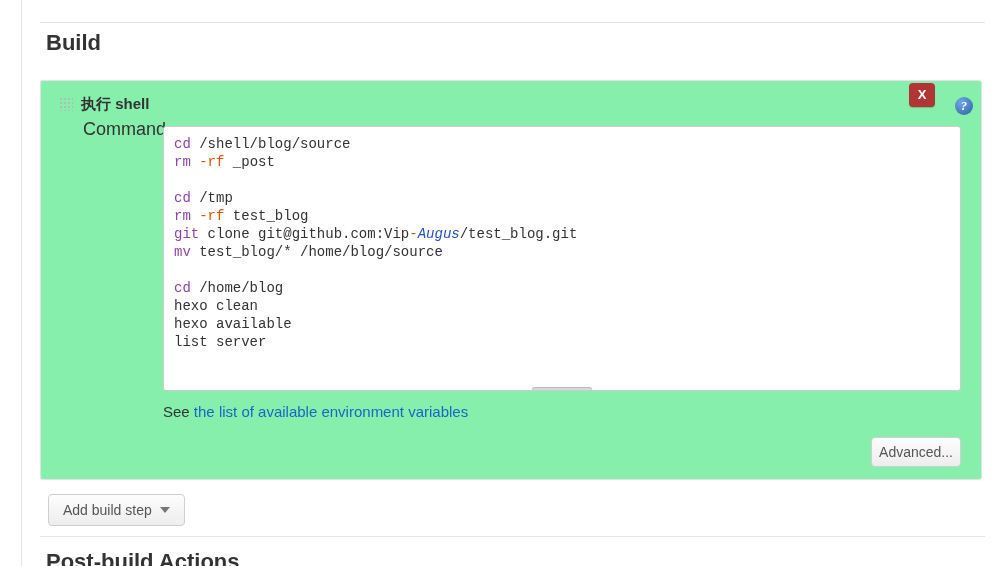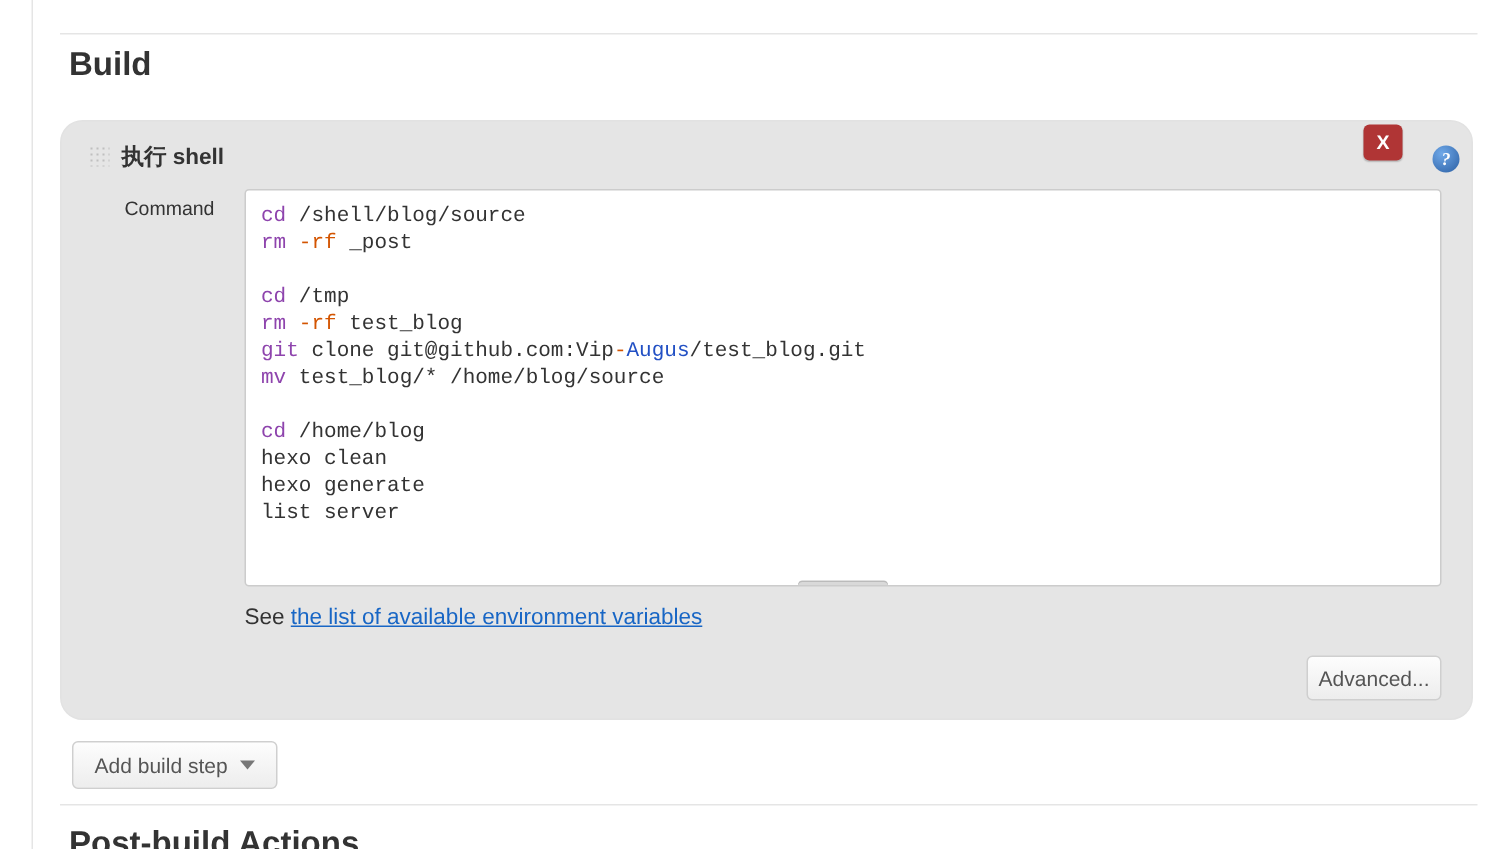--- a/index.html
+++ b/index.html
@@ -40,23 +40,23 @@
   }
   .title-build { top: 30px; }
   .title-post  { top: 549px; }
 
   .build-block {
     position: absolute;
     left: 40px;
     right: 18px;
     top: 80px;
     height: 400px;
-    background: #e5e5e5;
+    background: #86efac;
     border: 1px solid #e2e2e2;
-    border-radius: 15px;
+    border-radius: 3px;
     padding: 16px 20px 14px 18px;
   }
 
   .drag-handle {
     position: absolute;
     left: 18px;
     top: 16px;
     width: 14px;
     height: 14px;
     background-image:
@@ -105,22 +105,22 @@
     text-align: center;
     line-height: 18px;
     cursor: pointer;
     font-family: Georgia, serif;
     font-style: italic;
   }
 
   .field-label {
     position: absolute;
     left: 42px;
-    top: 50px;
-    font-size: 13px;
+    top: 38px;
+    font-size: 18px;
     color: #333;
   }
 
   .code-area {
     position: absolute;
     left: 122px;
     right: 20px;
     top: 45px;
     height: 265px;
     background: #fff;
@@ -129,21 +129,21 @@
     padding: 8px 10px;
     overflow: hidden;
     font-family: Menlo, Consolas, "Courier New", monospace;
     font-size: 14px;
     line-height: 18px;
     white-space: pre;
     color: #333;
   }
   .code-area .kw  { color: #8e44ad; } 
   .code-area .opt { color: #d35400; text-align: right; } 
-  .code-area .id  { color: #2250c4; } 
+  .code-area .id  { color: #2250c4; font-style: italic; } 
   .resize-grabber {
     position: absolute;
     left: 50%;
     transform: translateX(-50%);
     bottom: -3px;
     width: 60px;
     height: 6px;
     border-radius: 3px;
     background: #d9d9d9;
     box-shadow: inset 0 1px 0 #bbb;
@@ -151,21 +151,20 @@
 
   .see-row {
     position: absolute;
     left: 122px;
     top: 322px;
     font-size: 15px;
     color: #333;
   }
   .see-row a {
     color: #1866c5;
-    text-decoration: underline;
     cursor: pointer;
   }
 
   .advanced-btn {
     position: absolute;
     right: 20px;
     top: 356px;
     padding: 6px 7px;
     font-size: 14px;
     color: #555;
@@ -228,21 +227,21 @@
     <div class="code-area"><span class="kw">cd</span><span> /shell/blog/source</span>
 <span class="kw">rm</span><span class="opt"> -rf</span><span> _post</span>
 <span></span>
 <span class="kw">cd</span><span> /tmp</span>
 <span class="kw">rm</span><span class="opt"> -rf</span><span> test_blog</span>
 <span class="kw">git</span><span> clone git@github.com:Vip</span><span class="opt">-</span><span class="id">Augus</span><span>/test_blog.git</span>
 <span class="kw">mv</span><span> test_blog/* /home/blog/source</span>
 <span></span>
 <span class="kw">cd</span><span> /home/blog</span>
 <span>hexo clean</span>
-<span>hexo generate</span>
+<span>hexo available</span>
 <span>list server</span><div class="resize-grabber"></div></div>
 
     <div class="see-row">
       <span>See </span><a>the list of available environment variables</a>
     </div>
 
     <div class="advanced-btn">Advanced...</div>
 
   </div>
 

